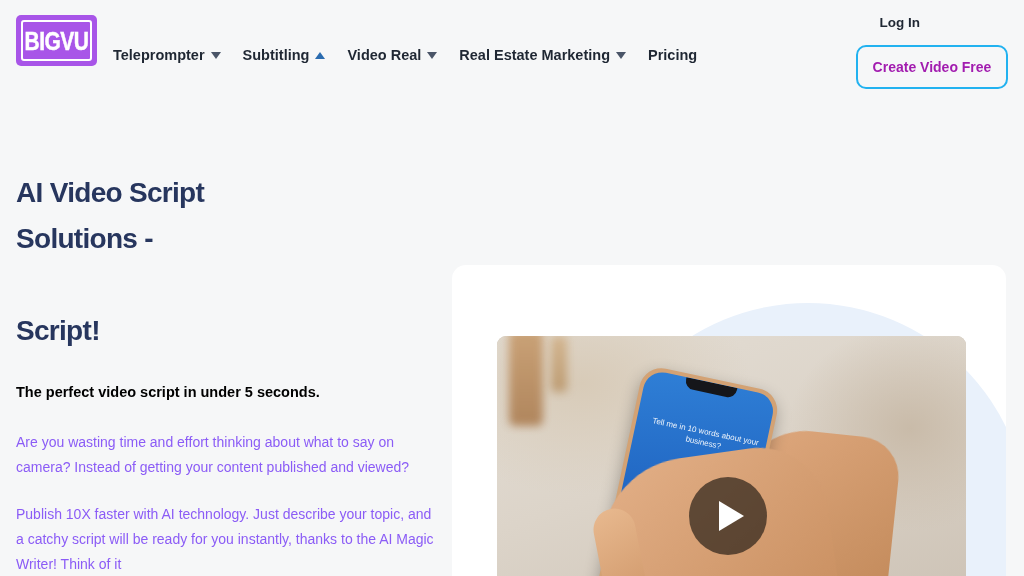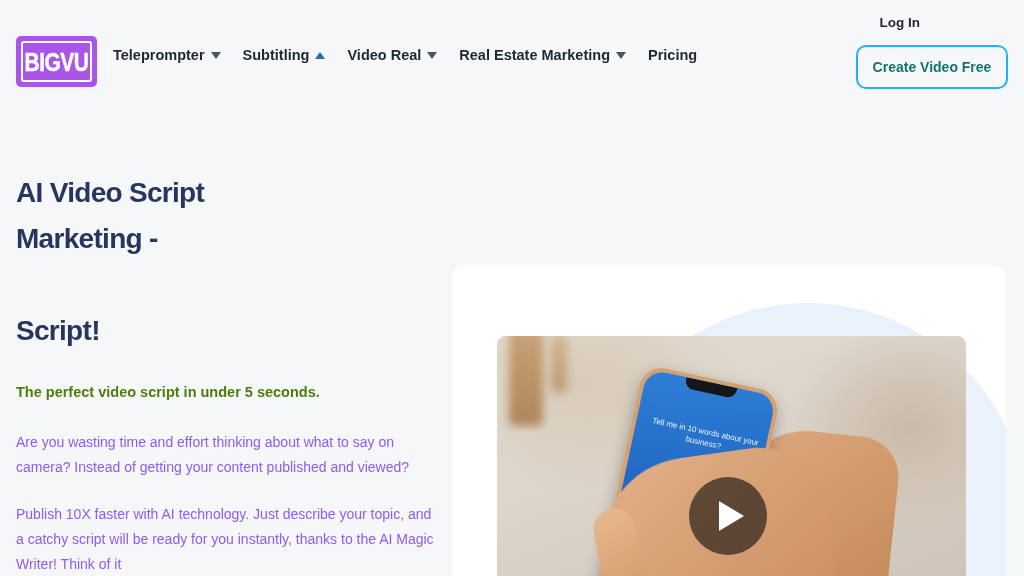--- a/index.html
+++ b/index.html
@@ -24,21 +24,21 @@
     width: 1024px;
     height: 104px;
     background: #f6f7f8;
     display: flex;
     align-items: flex-start;
   }
 
   .logo {
     position: absolute;
     left: 16px;
-    top: 36px;
+    top: 15px;
     width: 81px;
     height: 51px;
     background: #a855e8;
     border-radius: 5px;
     display: flex;
     align-items: center;
     justify-content: center;
     overflow: hidden;
   }
   .logo-inner {
@@ -106,21 +106,21 @@
 
   .cta-btn {
     position: absolute;
     right: 16px;
     top: 45px;
     width: 152px;
     height: 44px;
     border: 2px solid #22b2f0;
     border-radius: 10px;
     background: #f6f7f8;
-    color: #0f766e;
+    color: #a21caf;
     font-size: 14px;
     font-weight: bold;
     font-family: "Liberation Sans", sans-serif;
     cursor: pointer;
     display: flex;
     align-items: center;
     justify-content: center;
   }
 
   
@@ -136,21 +136,21 @@
     line-height: 46px;
     font-weight: bold;
     color: #27365e;
     letter-spacing: -0.7px;
     margin-bottom: 28px;
   }
 
   .subhead {
     font-size: 14.5px;
     font-weight: bold;
-    color: #4d7c0f;
+    color: #000000;
     line-height: 20px;
     margin-bottom: 28px;
   }
 
   .para {
     font-size: 14px;
     line-height: 25px;
     color: #8b5cf6;
     margin-bottom: 22px;
   }
@@ -381,21 +381,21 @@
 
   <div class="login">Log In</div>
 
   <button class="cta-btn">Create Video Free</button>
 </div>
 
 <div class="left-col">
 
   <h1 class="headline">
     <span>AI Video Script</span><br>
-    <span>Marketing -</span><br>
+    <span>Solutions -</span><br>
     <br>
     <span>Script!</span>
   </h1>
 
   <p class="subhead">The perfect video script in under 5 seconds.</p>
 
   <p class="para">Are you wasting time and effort thinking about what to say on camera? Instead of getting your content published and viewed?</p>
 
   <p class="para">Publish 10X faster with AI technology. Just describe your topic, and a catchy script will be ready for you instantly, thanks to the AI Magic Writer! Think of it</p>
 </div>

